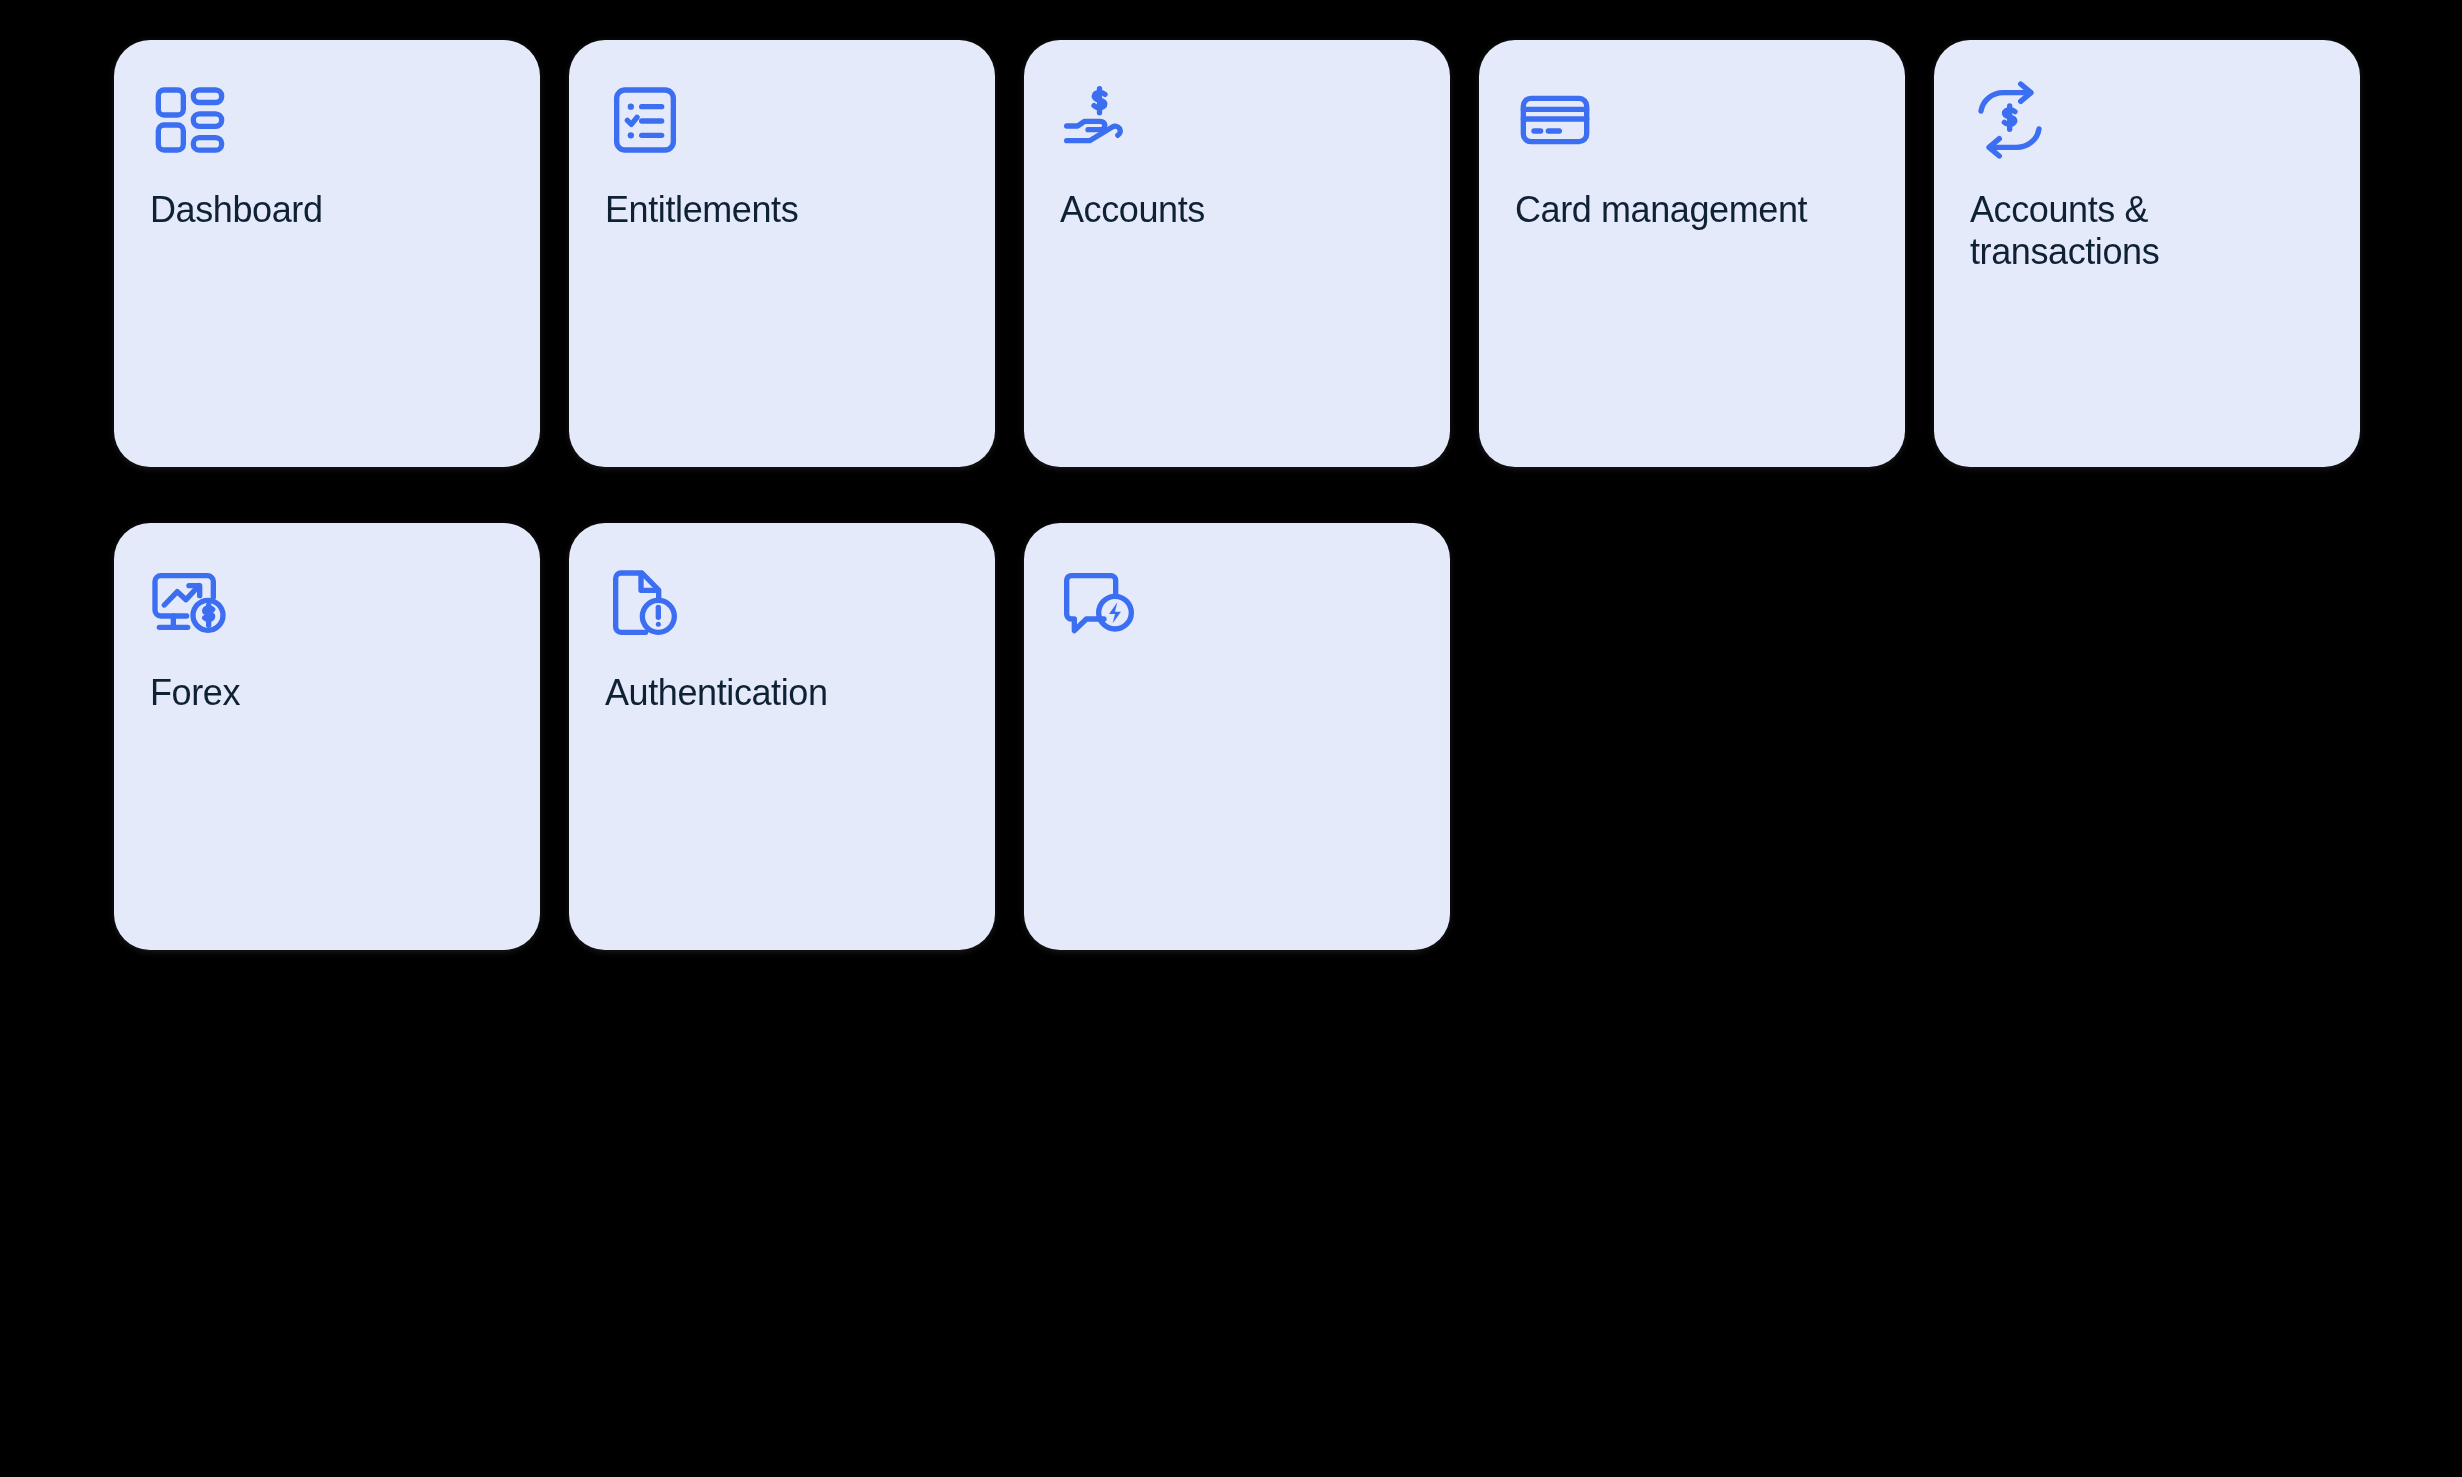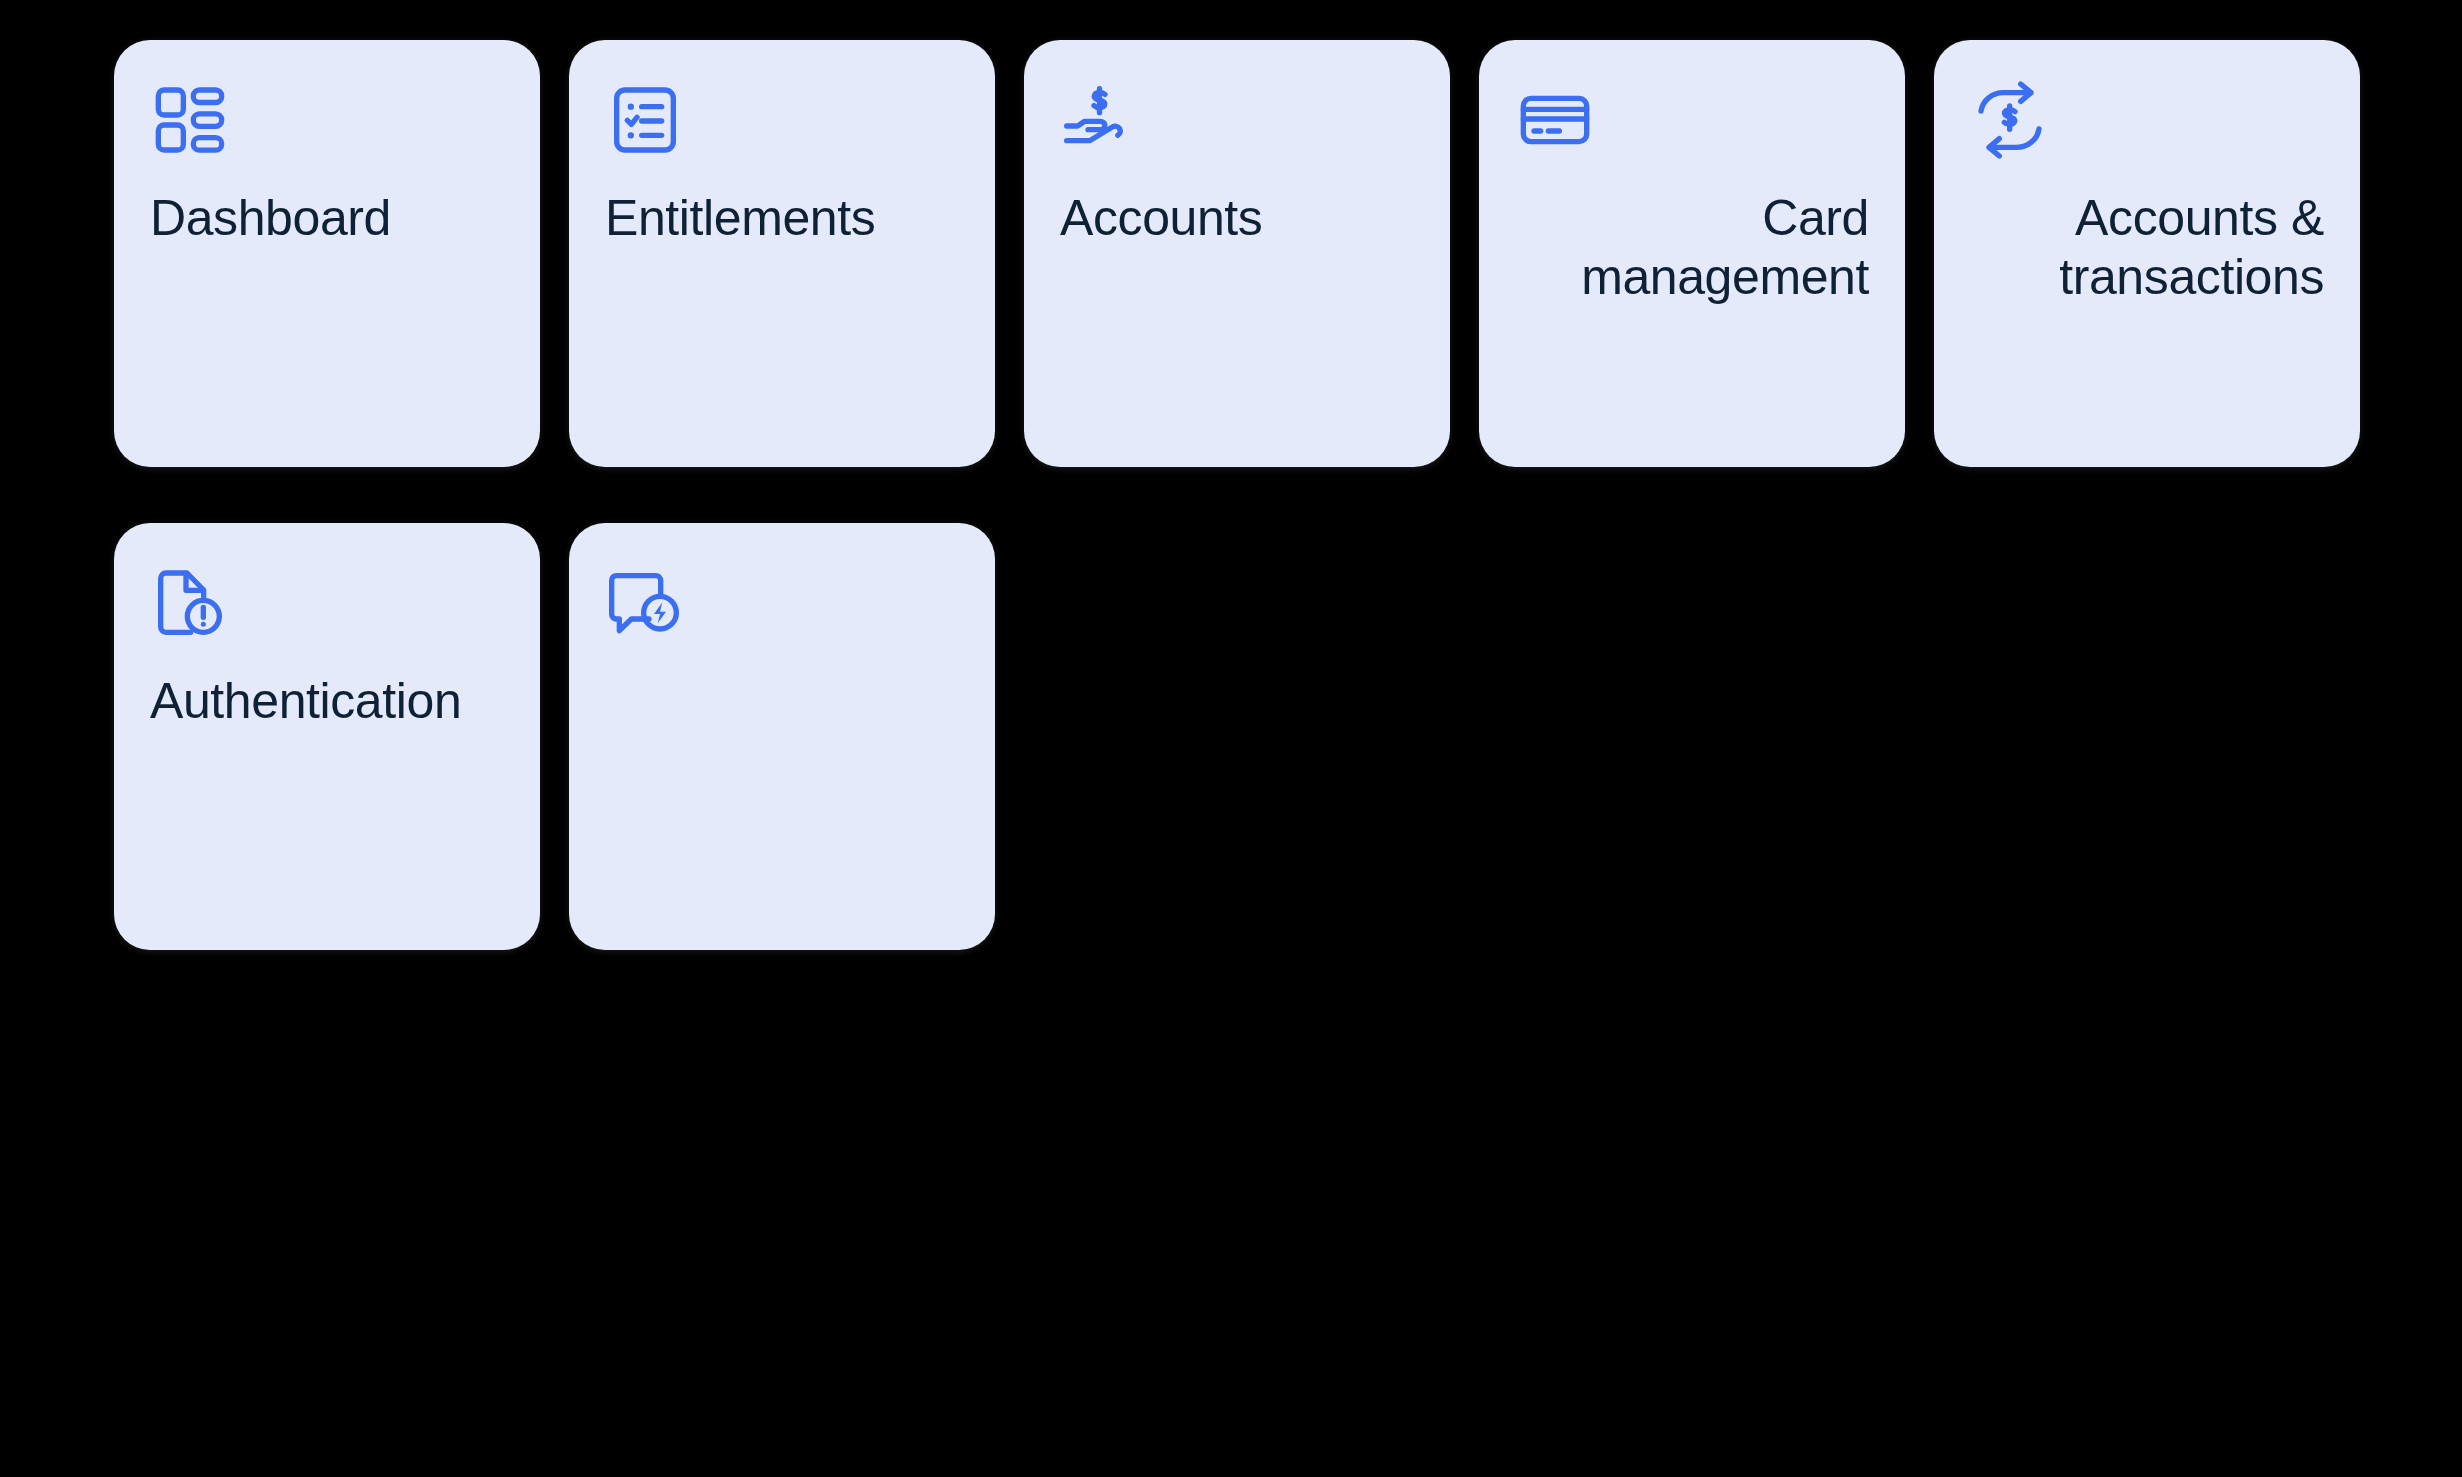--- a/index.html
+++ b/index.html
@@ -52,26 +52,26 @@
     flex: none;
   }
 
   .card-icon svg {
     width: 80px;
     height: 80px;
     display: block;
   }
 
   .card-label {
-    font-size: 50px;
+    font-size: 36px;
     line-height: 1.17;
     font-weight: 400;
     color: #0f2135;
     letter-spacing: -0.4px;
-    text-align: right;
+    text-align: left;
     max-width: 359px;
     word-break: normal;
   }
 
   .card.is-empty {
     background: transparent;
     box-shadow: none;
   }
 </style>
 </head>
@@ -141,20 +141,35 @@
         <path d="M41.4 29.4C40.4 35.8 34.7 40.4 28 40.4H12"></path>
         <polyline points="17.6,45.6 11.4,40.4 17.6,35.2"></polyline>
         <path d="M27 19c-.8-.8-2-1.2-3.2-1.2-1.8 0-3.1.9-3.1 2.2s1.3 1.8 3.1 2.2c1.8.4 3.1.9 3.1 2.2s-1.3 2.2-3.1 2.2c-1.2 0-2.4-.4-3.2-1.2"></path>
         <line x1="23.8" y1="15.6" x2="23.8" y2="29.6"></line>
       </svg>
     </span>
     <span class="card-label">Accounts &amp; transactions</span>
   </div>
 
 
+  <div class="card">
+    <span class="card-icon">
+      <svg viewBox="0 0 48 48" fill="none" stroke="#3b6ef0" stroke-width="3.2" stroke-linecap="round" stroke-linejoin="round">
+        <path d="M38 20.6V11c0-1.9-1.6-3.4-3.5-3.4H6.5C4.6 7.6 3 9.1 3 11v17.4c0 1.9 1.6 3.4 3.5 3.4H22"></path>
+        <line x1="14" y1="31.8" x2="14" y2="38.4"></line>
+        <line x1="5.6" y1="38.6" x2="22.6" y2="38.6"></line>
+        <polyline points="8.6,25.2 16.4,17.2 21.6,22 29.4,13.6"></polyline>
+        <polyline points="23.4,13.6 29.8,13.6 29.8,19.6"></polyline>
+        <circle cx="34.8" cy="31.4" r="9"></circle>
+        <path d="M37.6 27.9c-.6-.6-1.5-.9-2.4-.9-1.4 0-2.4.7-2.4 1.7 0 1 1 1.4 2.4 1.7 1.4.3 2.4.7 2.4 1.7 0 1-1 1.7-2.4 1.7-.9 0-1.8-.3-2.4-.9"></path>
+        <line x1="35.2" y1="25.3" x2="35.2" y2="37.4"></line>
+      </svg>
+    </span>
+    <span class="card-label">Forex</span>
+  </div>
 
   <div class="card">
     <span class="card-icon">
       <svg viewBox="0 0 48 48" fill="none" stroke="#3b6ef0" stroke-width="3.2" stroke-linecap="round" stroke-linejoin="round">
         <path d="M24.4 41.6H9.6c-1.8 0-3.2-1.5-3.2-3.3V9.3C6.4 7.5 7.8 6 9.6 6h12.6l10 10.2v5.6"></path>
         <polyline points="21.6,6.4 21.6,16.4 31.6,16.4"></polyline>
         <circle cx="32" cy="32" r="9.6"></circle>
         <line x1="32" y1="26.6" x2="32" y2="32.6"></line>
         <circle cx="32" cy="36.8" r="1.5" fill="#3b6ef0" stroke="none"></circle>
       </svg>

